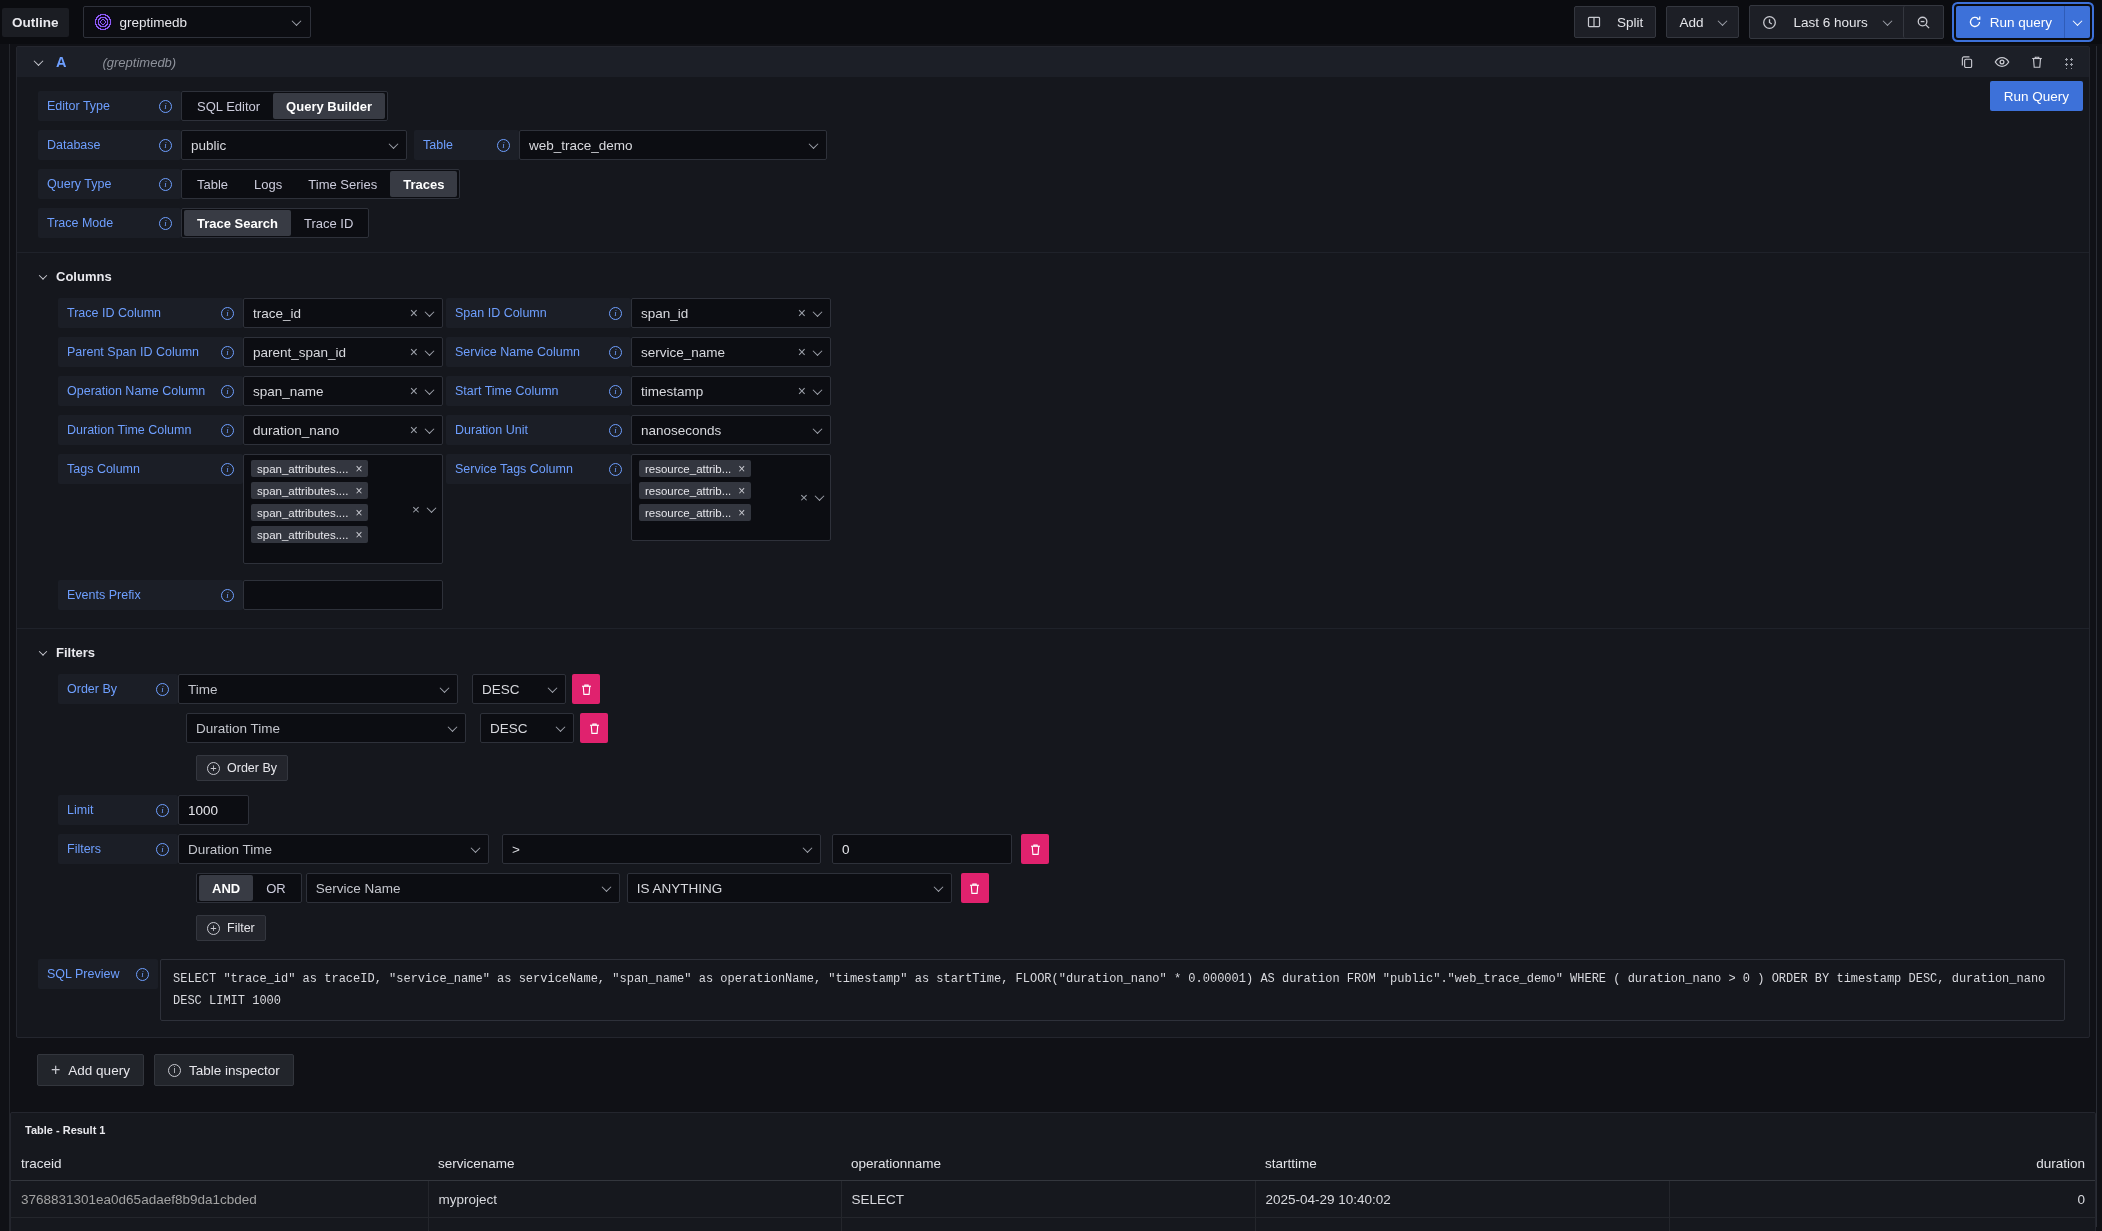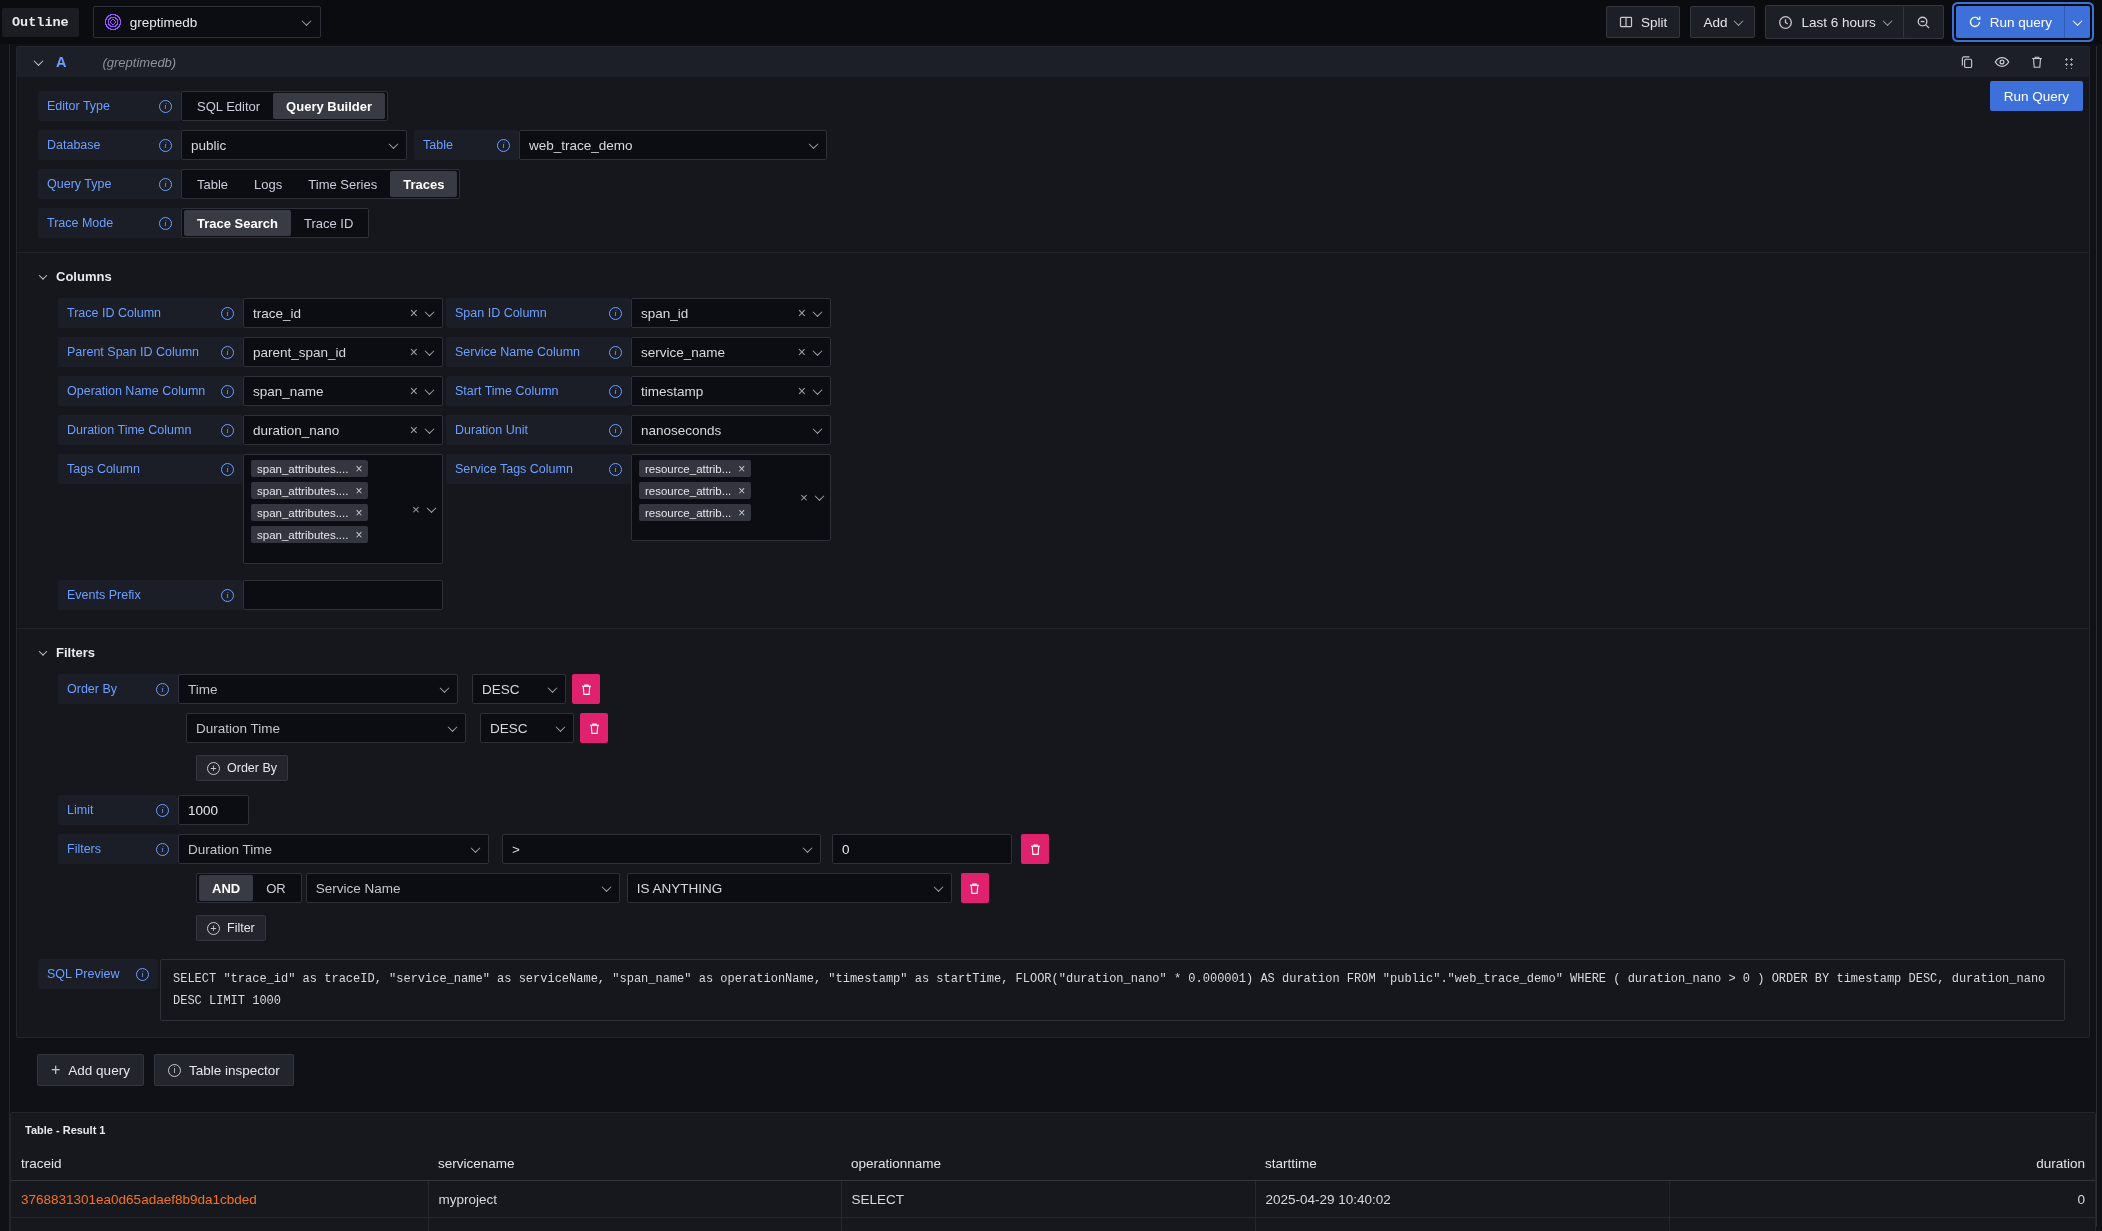--- a/index.html
+++ b/index.html
@@ -4,28 +4,28 @@
 <style>
   * { margin:0; padding:0; box-sizing:border-box; }
   html,body { width:2102px; height:1231px; }
   body {
     background:#101116; color:#D5D6DC;
     font-family:"Liberation Sans","DejaVu Sans",sans-serif;
     font-size:13.5px; overflow:hidden; position:relative;
   }
   
   .topbar { height:44px; background:#0B0C10; display:flex; align-items:center; padding:0 12px 0 2px; }
-  .outline-btn { background:#1B1D23; border-radius:2px; padding:7px 10px; font-weight:700; font-size:13.5px; color:#E9E9EE;font-family:Liberation Mono, monospace; }
+  .outline-btn { background:#1B1D23; border-radius:2px; padding:7px 10px; font-weight:700; font-size:13.5px; color:#E9E9EE; }
   .ds-picker { margin-left:14px; width:228px; height:32px; background:#0C0D12; border:1px solid #2E313A; border-radius:2px; display:flex; align-items:center; gap:8px; padding:0 10px; }
   .gt-logo { width:18px; height:18px; border-radius:50%; flex:0 0 18px;
     background:radial-gradient(circle at 50% 50%, #12071f 0 1.6px, #8B5CF6 1.6px 2.8px, #12071f 2.8px 4.2px, #8B5CF6 4.2px 5.4px, #12071f 5.4px 6.8px, #8B5CF6 6.8px 8px, #12071f 8px); }
   .ds-name { color:#E7E7EC; font-weight:500; }
   .spacer { flex:1; }
   .chv { display:inline-block; width:7px; height:7px; border-right:1.6px solid currentColor; border-bottom:1.6px solid currentColor; transform:rotate(45deg) translate(-1px,-1px); }
-  .tb-btn { height:32px; background:#1D1F26; border:1px solid #34373F; border-radius:2px; display:flex; align-items:center; gap:8px; padding:0 12px; color:#E4E5EA; font-weight:500; margin-left:10px; cursor:pointer; }
+  .tb-btn { height:32px; background:#1D1F26; border:1px solid #34373F; border-radius:2px; display:flex; align-items:center; gap:16px; padding:0 12px; color:#E4E5EA; font-weight:500; margin-left:10px; cursor:pointer; }
   .tb-group { display:flex; margin-left:10px; border:1px solid #34373F; border-radius:2px; background:#1D1F26; }
   .tb-group .seg { border:none; margin:0; background:transparent; }
   .tb-group .seg + .seg { border-left:1px solid #34373F; }
   .icon { color:#C8C9D0; display:inline-flex; }
   .run-group { display:flex; margin-left:12px; border-radius:2px; background:#3D71D9; box-shadow:0 0 0 2px #0B0C10, 0 0 0 4px #3D71D9; }
   .run-main { display:flex; align-items:center; gap:8px; padding:0 12px; height:32px; color:#fff; font-weight:500; }
   .run-caret { width:26px; display:flex; align-items:center; justify-content:center; color:#fff; border-left:1px solid #2F5CB8; }
   
   .left-rail { position:absolute; left:9px; top:44px; bottom:0; width:1px; background:#24262C; }
   .right-rail { position:absolute; right:5px; top:46px; bottom:4px; width:1px; background:#2A2D35; }
@@ -78,21 +78,21 @@
   .foot-btn .info { border-color:#C8C9D0; color:#C8C9D0; font-style:normal; font-family:"Liberation Sans",sans-serif; }
   
   .tpanel { margin:26px 6px 0 10px; background:#16181E; border:1px solid #24262E; border-radius:2px; }
   .tpanel-title { padding:11px 14px 4px 14px; font-weight:700; font-size:11px; color:#E9E9EE; }
   table.results { width:100%; border-collapse:collapse; table-layout:fixed; }
   table.results th { text-align:left; font-weight:500; color:#E2E3E8; padding:16px 10px 9px 10px; border-bottom:1px solid #33363D; font-size:13.5px; }
   table.results th.num, table.results td.num { text-align:right; padding-right:10px; }
   table.results td { padding:9px 10px; border-top:1px solid #24262C; color:#D8D9DE; height:37px; }
   table.results td + td { border-left:1px solid #24262C; }
   table.results tr.rlast td { border-bottom:0; }
-  td .tlink { color:#f97316; cursor:pointer; }
+  td .tlink { color:#a3a3a3; cursor:pointer; }
   svg { display:block; }
 </style>
 </head>
 <body>
 
 <div class="topbar">
   <div class="outline-btn">Outline</div>
   <div class="ds-picker">
     <span class="gt-logo"></span>
     <span class="ds-name">greptimedb</span>

